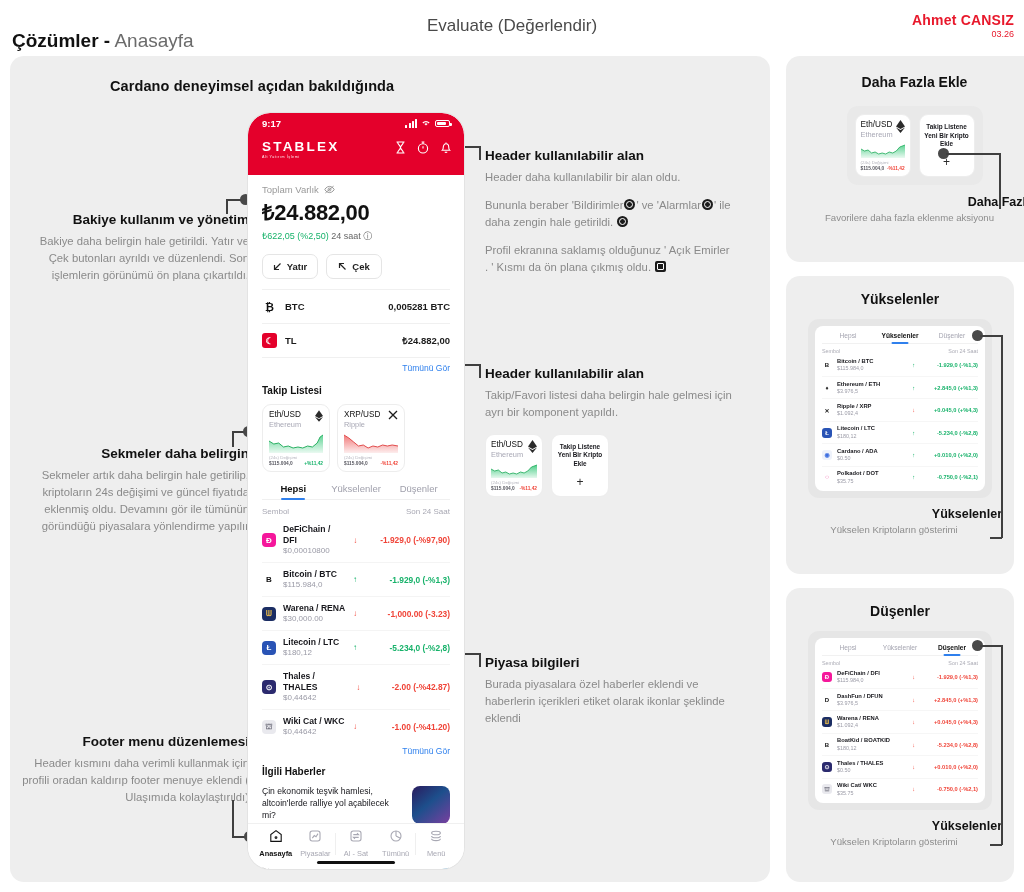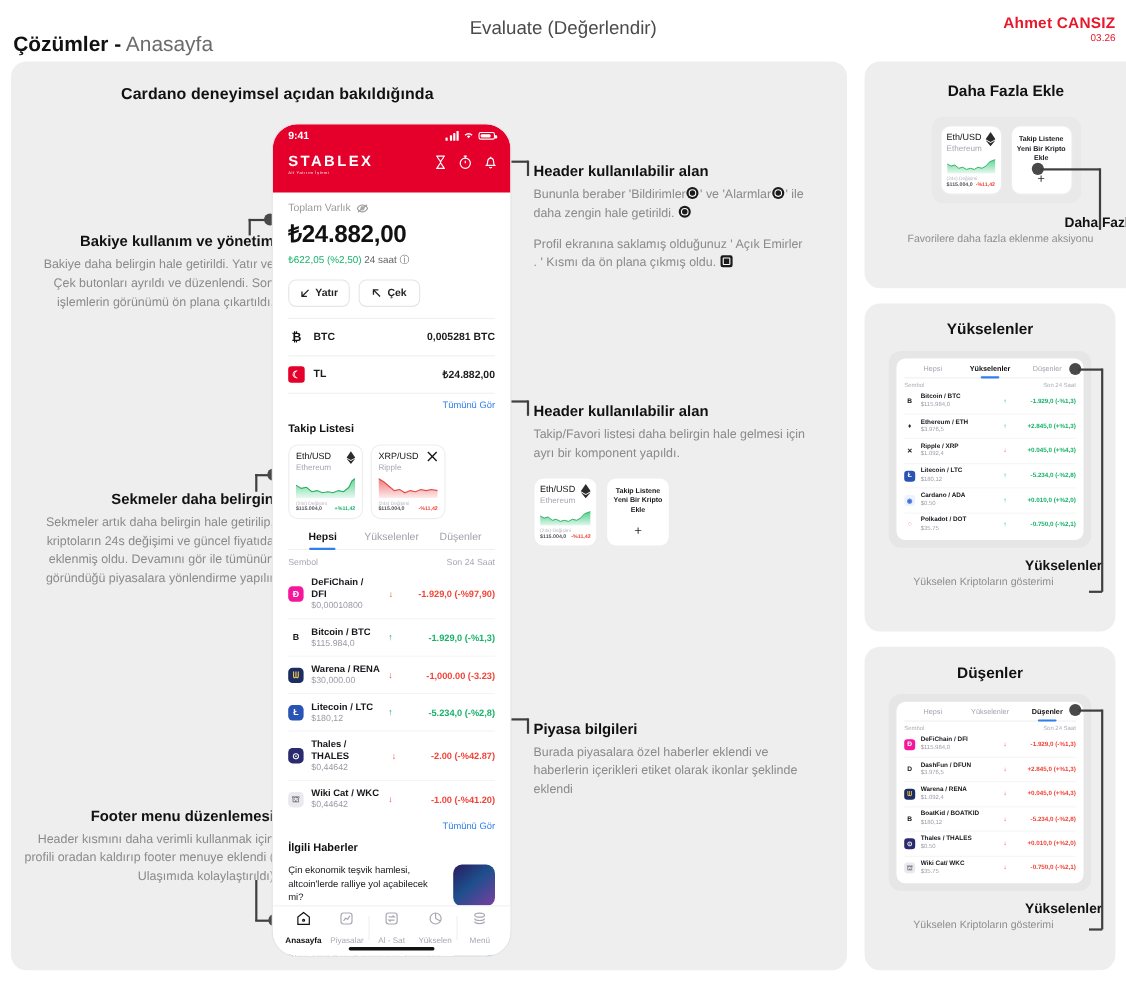--- a/index.html
+++ b/index.html
@@ -217,20 +217,21 @@
 <div class="ann right" style="left:14px; top:734px; width:235px;">
   <h4>Footer menu düzenlemesi</h4>
   <p>Header kısmını daha verimli kullanmak için profili oradan kaldırıp footer menuye eklendi ( Ulaşımıda kolaylaştırıldı)</p>
 </div>
 <div class="conn v" style="left:232px; top:800px; height:37px;"></div>
 <div class="conn h" style="left:232px; top:836px; width:19px;"></div>
 <div class="dot" style="left:244px; top:831px;"></div>
 
 <div class="ann left" style="left:485px; top:148px; width:250px;">
   <h4>Header kullanılabilir alan</h4>
+  <p>Header daha kullanılabilir bir alan oldu.</p>
   <p><span>Bununla beraber 'Bildirimler</span><span class="ann-inline-icon round"></span><span>' ve 'Alarmlar</span><span class="ann-inline-icon round"></span><span>' ile daha zengin hale getirildi. </span><span class="ann-inline-icon round"></span></p>
   <p><span>Profil ekranına saklamış olduğunuz ' Açık Emirler  . ' Kısmı da ön plana çıkmış oldu. </span><span class="ann-inline-icon"></span></p>
 </div>
 <div class="conn v" style="left:479px; top:146px; height:14px;"></div>
 <div class="conn h" style="left:412px; top:146px; width:68px;"></div>
 <div class="dot" style="left:411px; top:141px;"></div>
 
 <div class="ann left" style="left:485px; top:366px; width:250px;">
   <h4>Header kullanılabilir alan</h4>
   <p>Takip/Favori listesi daha belirgin hale gelmesi için ayrı bir komponent yapıldı.</p>
@@ -278,21 +279,21 @@
   <h4>Piyasa bilgileri</h4>
   <p>Burada piyasalara özel haberler eklendi ve haberlerin içerikleri etiket olarak ikonlar şeklinde eklendi</p>
 </div>
 <div class="conn v" style="left:479px; top:653px; height:14px;"></div>
 <div class="conn h" style="left:450px; top:653px; width:30px;"></div>
 <div class="dot" style="left:447px; top:648px;"></div>
 
 <div id="phone">
   <div class="ph-header">
     <div class="ph-status">
-      <span>9:41</span>
+      <span>9:17</span>
       <span style="display:flex;align-items:center;gap:4px;">
         <span class="sig">
             <i></i>
             <i></i>
             <i></i>
             <i></i>
           </span>
         <span class="wifi">
           <svg width="10" height="8" viewBox="0 0 10 8">
               <path d="M5 6.6 3.4 4.9a2.3 2.3 0 0 1 3.2 0Z" fill="#fff"></path>
@@ -547,21 +548,21 @@
           <rect x="2" y="2" width="10" height="10" rx="2.2"></rect>
           <path d="M4.3 5.6h5.2L8 4.2M9.7 8.4H4.5l1.5 1.4"></path>
         </svg>
       <div class="nl">Al - Sat</div>
     </div>
     <div class="nav-i">
       <svg width="14" height="14" viewBox="0 0 14 14" fill="none" stroke="#a8a8b3" stroke-width="1.1">
           <circle cx="7" cy="7" r="5"></circle>
           <path d="M7 7V2M7 7l4.4 2.2"></path>
         </svg>
-      <div class="nl">Yükselen</div>
+      <div class="nl">Tümünü</div>
     </div>
     <div class="nav-sep"></div>
     <div class="nav-i">
       <svg width="14" height="14" viewBox="0 0 14 14" fill="none" stroke="#a8a8b3" stroke-width="1.1">
           <ellipse cx="7" cy="4" rx="4.4" ry="1.8"></ellipse>
           <path d="M2.6 7c0 1 2 1.8 4.4 1.8S11.4 8 11.4 7M2.6 9.8c0 1 2 1.8 4.4 1.8s4.4-.8 4.4-1.8"></path>
         </svg>
       <div class="nl">Menü</div>
     </div>
   </div>

